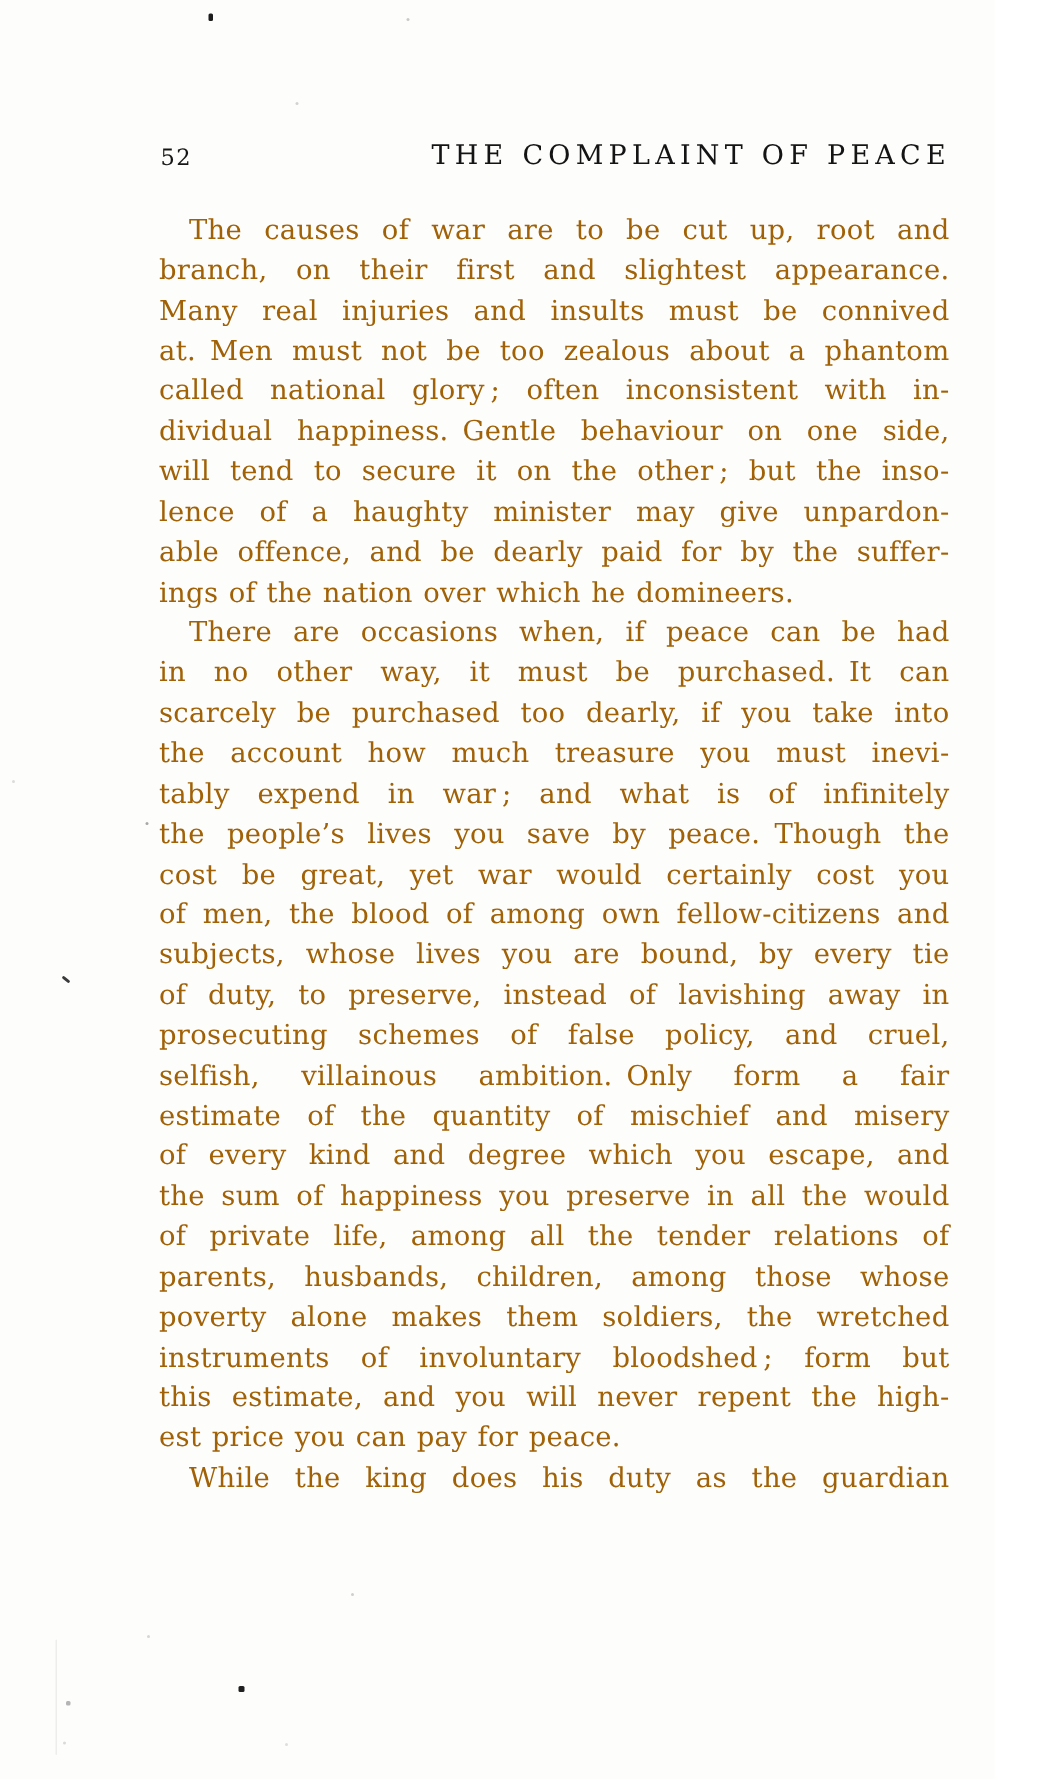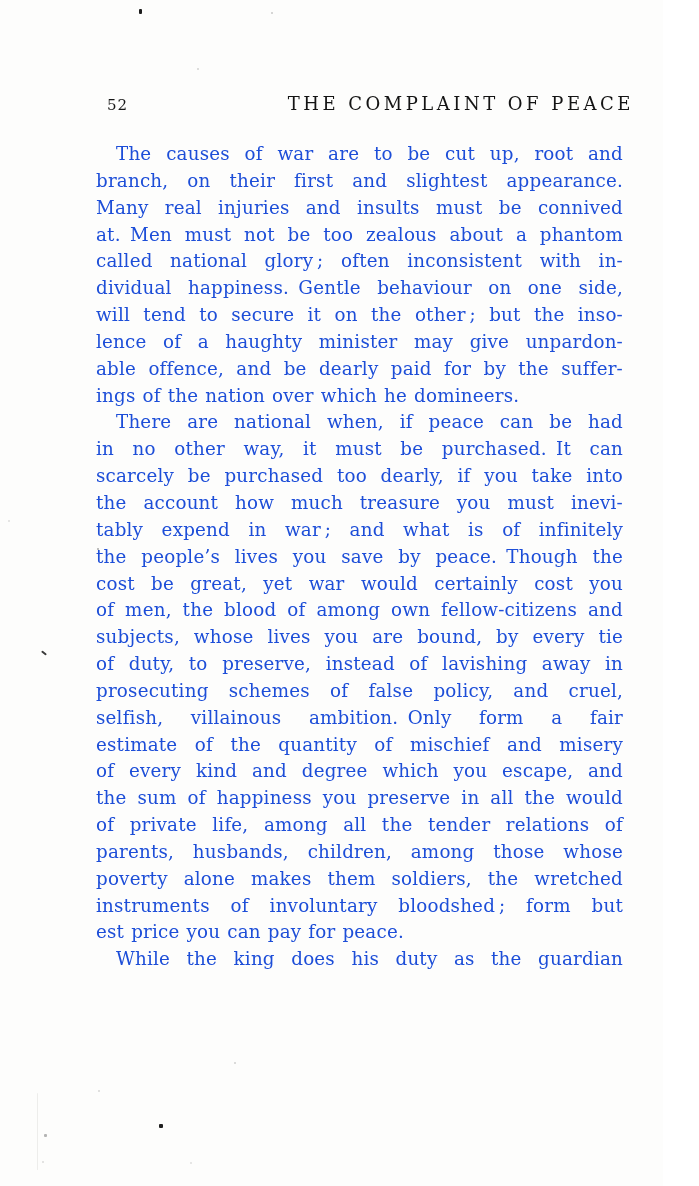--- a/index.html
+++ b/index.html
@@ -40,27 +40,27 @@
     text-align: right;
     font-size: 18px;
     letter-spacing: 3.5px;
     color: #141414;
     white-space: nowrap;
   }
   
   .page-text {
     position: absolute;
     top: 141px;
-    left: 96px;
+    left: 106px;
     width: 527px;
     font-size: 18.3px;
     line-height: 26.85px;
     letter-spacing: 0.2px;
     word-spacing: 1px;
-    color: #1d4ed8;
+    color: #a16207;
   }
   .text-line {
     height: 26.85px;
     white-space: nowrap;
     overflow: visible;
   }
   .text-line.justified {
     text-align: justify;
     text-align-last: justify;
   }
@@ -87,39 +87,40 @@
       <div class="text-line justified indented">The causes of war are to be cut up, root and</div>
       <div class="text-line justified">branch, on their first and slightest appearance.</div>
       <div class="text-line justified">Many real injuries and insults must be connived</div>
       <div class="text-line justified">at. Men must not be too zealous about a phantom</div>
       <div class="text-line justified">called national glory ; often inconsistent with in-</div>
       <div class="text-line justified">dividual happiness. Gentle behaviour on one side,</div>
       <div class="text-line justified">will tend to secure it on the other ; but the inso-</div>
       <div class="text-line justified">lence of a haughty minister may give unpardon-</div>
       <div class="text-line justified">able offence, and be dearly paid for by the suffer-</div>
       <div class="text-line">ings of the nation over which he domineers.</div>
-      <div class="text-line justified indented">There are national when, if peace can be had</div>
+      <div class="text-line justified indented">There are occasions when, if peace can be had</div>
       <div class="text-line justified">in no other way, it must be purchased. It can</div>
       <div class="text-line justified">scarcely be purchased too dearly, if you take into</div>
       <div class="text-line justified">the account how much treasure you must inevi-</div>
       <div class="text-line justified">tably expend in war ; and what is of infinitely</div>
       <div class="text-line justified">the people’s lives you save by peace. Though the</div>
       <div class="text-line justified">cost be great, yet war would certainly cost you</div>
       <div class="text-line justified">of men, the blood of among own fellow-citizens and</div>
       <div class="text-line justified">subjects, whose lives you are bound, by every tie</div>
       <div class="text-line justified">of duty, to preserve, instead of lavishing away in</div>
       <div class="text-line justified">prosecuting schemes of false policy, and cruel,</div>
       <div class="text-line justified">selfish, villainous ambition. Only form a fair</div>
       <div class="text-line justified">estimate of the quantity of mischief and misery</div>
       <div class="text-line justified">of every kind and degree which you escape, and</div>
       <div class="text-line justified">the sum of happiness you preserve in all the would</div>
       <div class="text-line justified">of private life, among all the tender relations of</div>
       <div class="text-line justified">parents, husbands, children, among those whose</div>
       <div class="text-line justified">poverty alone makes them soldiers, the wretched</div>
       <div class="text-line justified">instruments of involuntary bloodshed ; form but</div>
+      <div class="text-line justified">this estimate, and you will never repent the high-</div>
       <div class="text-line">est price you can pay for peace.</div>
       <div class="text-line justified indented">While the king does his duty as the guardian</div>
     </div>
 
   <div class="speck" style="left:139px; top:9px;  width:3px; height:5px; background:#1c1c1c;"></div>
   <div class="speck" style="left:271px; top:12px; width:2px; height:2px; background:#c9c9c9;"></div>
   <div class="speck" style="left:197px; top:68px; width:2px; height:2px; background:#d2d2d2;"></div>
   <div class="speck" style="left:97px;  top:548px; width:2px; height:2px; background:#a8a8a8;"></div>
   <div class="speck" style="left:41px;  top:652px; width:6px; height:2px; background:#3a3a3a; transform:rotate(38deg);"></div>
   <div class="speck" style="left:8px;   top:520px; width:2px; height:2px; background:#dcdcdc;"></div>

